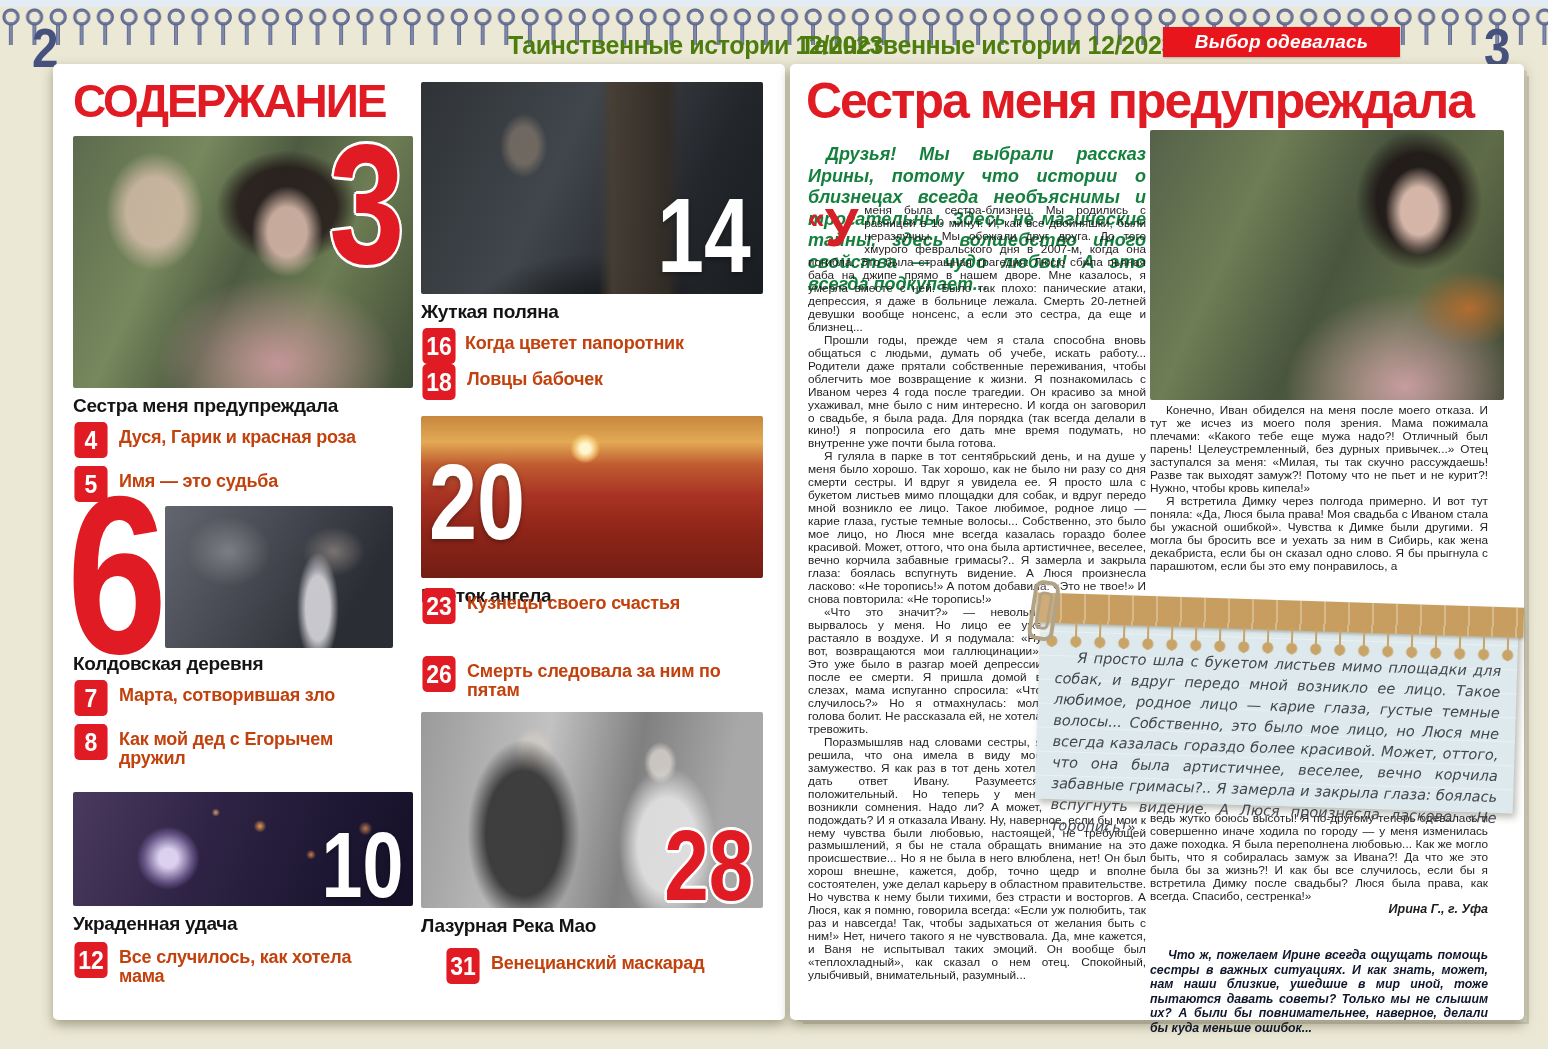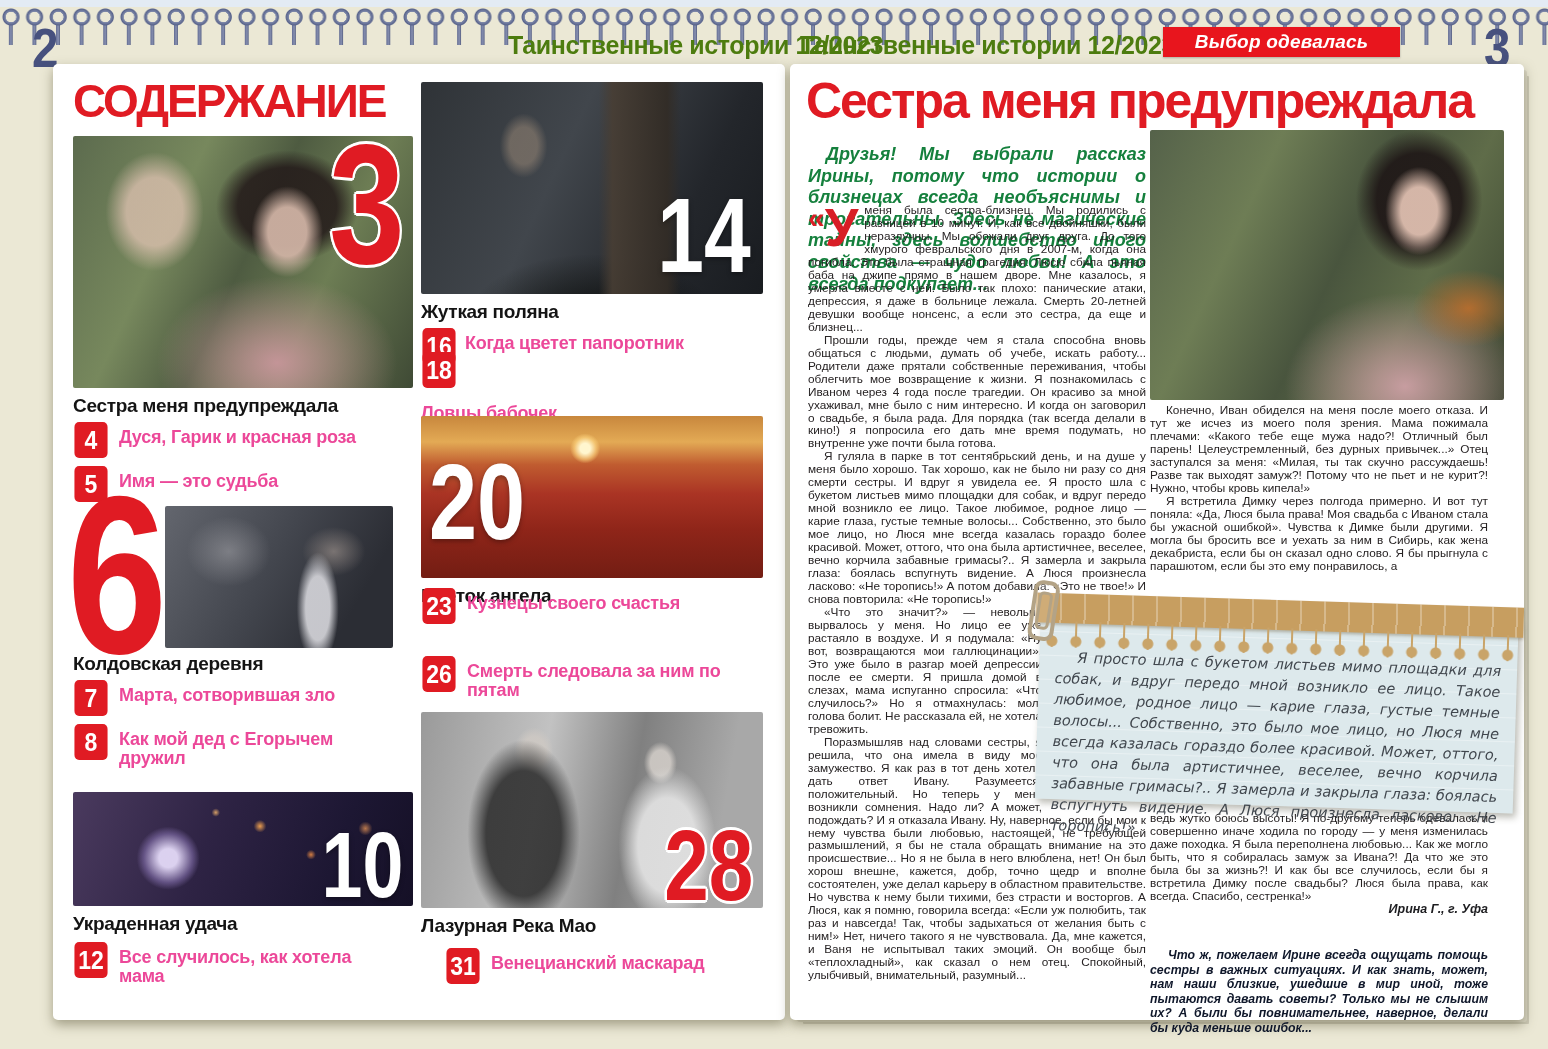--- a/index.html
+++ b/index.html
@@ -96,21 +96,21 @@
     text-shadow:-3px 0 0 #fff,3px 0 0 #fff,0 -3px 0 #fff,0 3px 0 #fff,
                 -2px -2px 0 #fff,2px 2px 0 #fff,-2px 2px 0 #fff,2px -2px 0 #fff;
   }
   .caption{font-weight:700;font-size:19px;color:#141414;letter-spacing:-0.3px;line-height:1.05;}
   .titem{display:flex;align-items:flex-start;gap:10px;}
   .tnum{
     flex:0 0 36px;width:36px;height:36px;background:#e01b23;border-radius:5px;
     color:#fff;font-weight:800;font-size:25px;display:flex;align-items:center;justify-content:center;
     transform:scaleX(0.92);
   }
-  .tlabel{font-weight:700;font-size:18px;color:#ec4899;letter-spacing:-0.2px;line-height:1.05;padding-top:6px;max-width:268px;}
+  .tlabel{font-weight:700;font-size:18px;color:#c2410c;letter-spacing:-0.2px;line-height:1.05;padding-top:6px;max-width:268px;}
   
   .art-title{left:16px;top:12px;font-size:50px;font-weight:800;color:#e01b23;letter-spacing:-2px;line-height:1;white-space:nowrap;}
   .intro{left:18px;top:80px;width:338px;font-weight:700;font-style:italic;font-size:18px;line-height:1.2;color:#15803d;text-align:justify;text-indent:18px;}
   .bodytext{font-size:11.8px;line-height:1.1;color:#262223;text-align:justify;}
   .bodytext p{margin:0;}
   .bodytext p.ind{text-indent:16px;}
   .dropcap{float:left;color:#d81e26;font-weight:800;margin:2px 6px 0 0;line-height:0.8;}
   .dc-quote{font-size:30px;vertical-align:18px;}
   .dc-letter{font-size:54px;}
   .note-spacer{float:right;width:104px;height:196px;}
@@ -194,21 +194,21 @@
 
   <div class="abs photo ph-creepy" style="left:368px;top:18px;width:342px;height:212px;">
     <div class="abs bignum num-white" style="right:12px;bottom:14px;font-size:105px;transform-origin:right bottom;">14</div>
   </div>
   <div class="abs caption" style="left:368px;top:238px;width:342px;">Жуткая поляна</div>
 
   <div class="abs titem" style="left:368px;top:264px;width:342px;gap:8px;">
     <span class="tnum">16</span>
     <span class="tlabel">Когда цветет папоротник</span>
   </div>
-  <div class="abs titem" style="left:368px;top:288px;width:342px;flex-direction:column;">
+  <div class="abs titem" style="left:368px;top:300px;width:342px;">
     <span class="tnum">18</span>
     <span class="tlabel">Ловцы бабочек</span>
   </div>
 
   <div class="abs photo ph-poppy" style="left:368px;top:352px;width:342px;height:162px;">
     <div class="abs bignum num-white" style="left:8px;top:40px;font-size:108px;transform-origin:left top;">20</div>
   </div>
   <div class="abs caption" style="left:368px;top:522px;width:342px;">Цветок ангела</div>
 
   <div class="abs titem" style="left:368px;top:524px;width:342px;">

